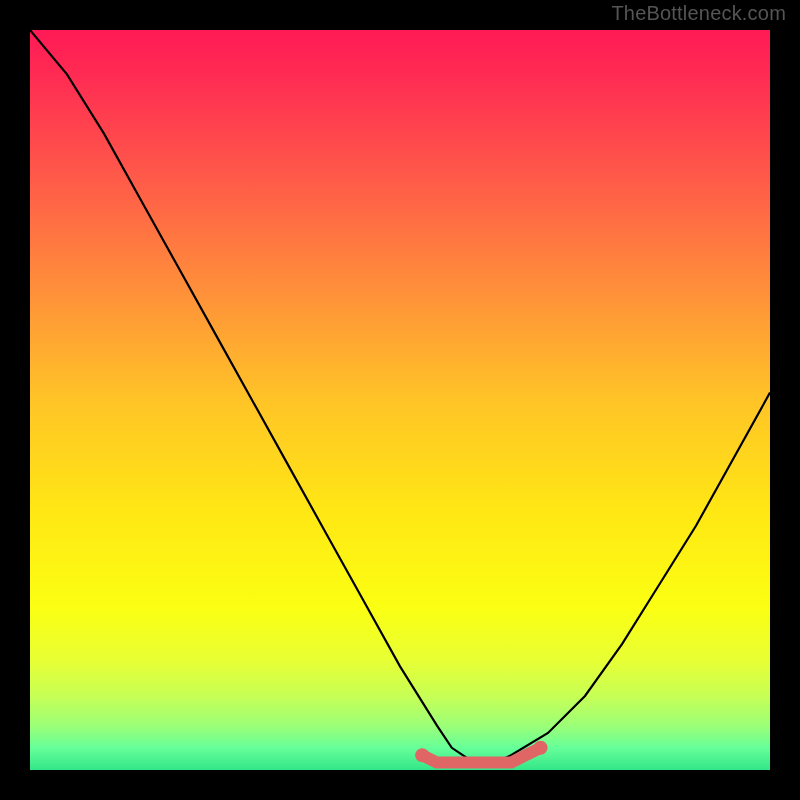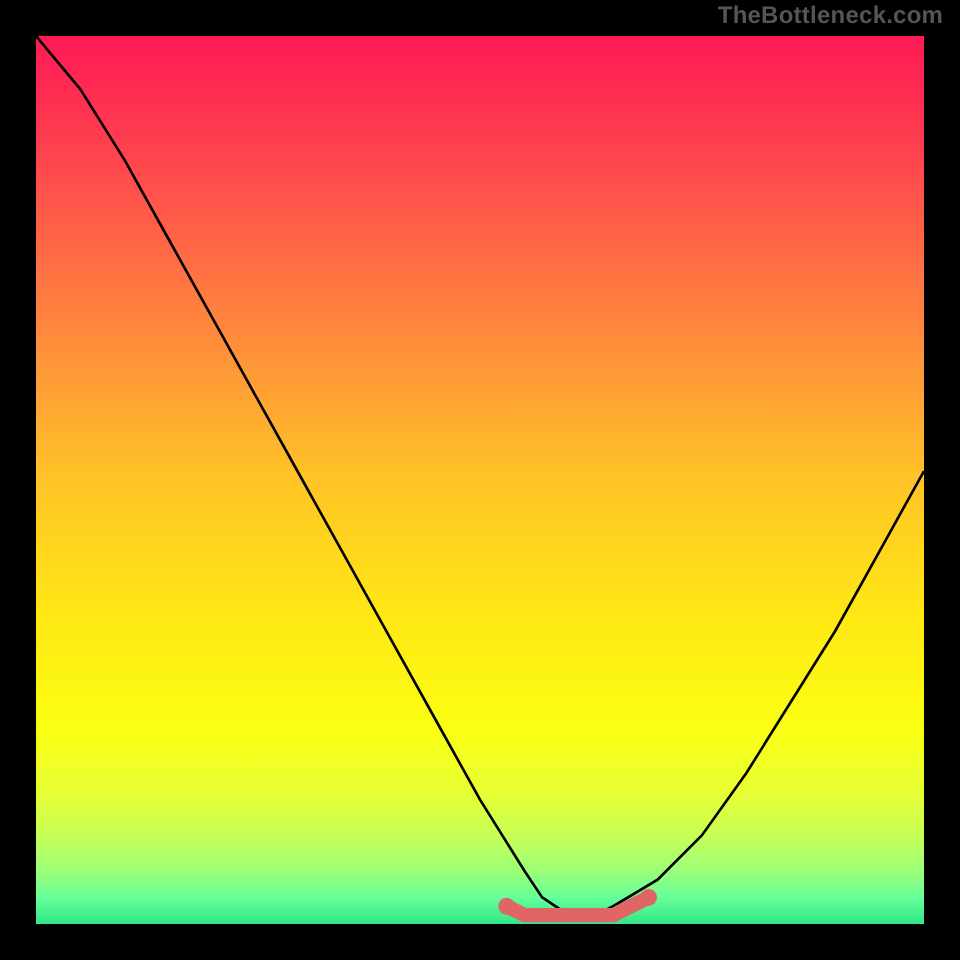--- a/index.html
+++ b/index.html
@@ -16,21 +16,21 @@
     width: 800px;
     height: 800px;
     background: #000;
   }
   .watermark {
     position: absolute;
     top: 2px;
     right: 14px;
     color: #555;
     font-size: 20px;
-    font-weight: 700;
+    font-weight: 400;
     letter-spacing: 0.2px;
     z-index: 5;
   }
   .plot {
     position: absolute;
     left: 30px;
     top: 30px;
     width: 740px;
     height: 740px;
   }

